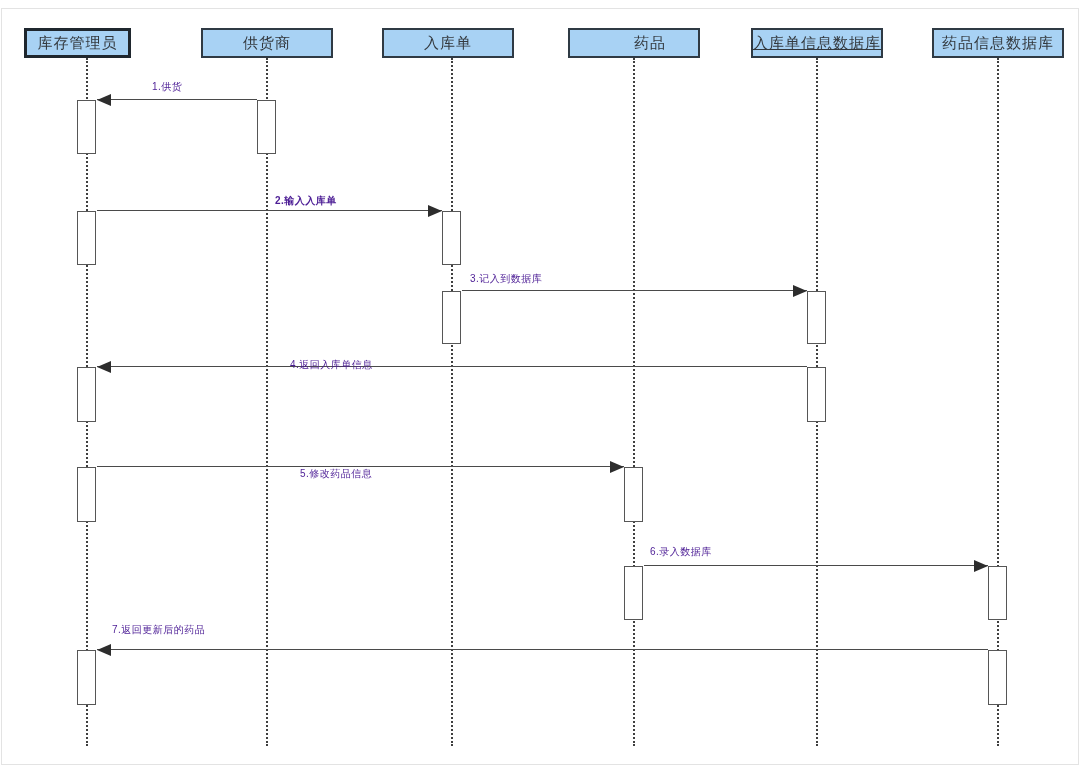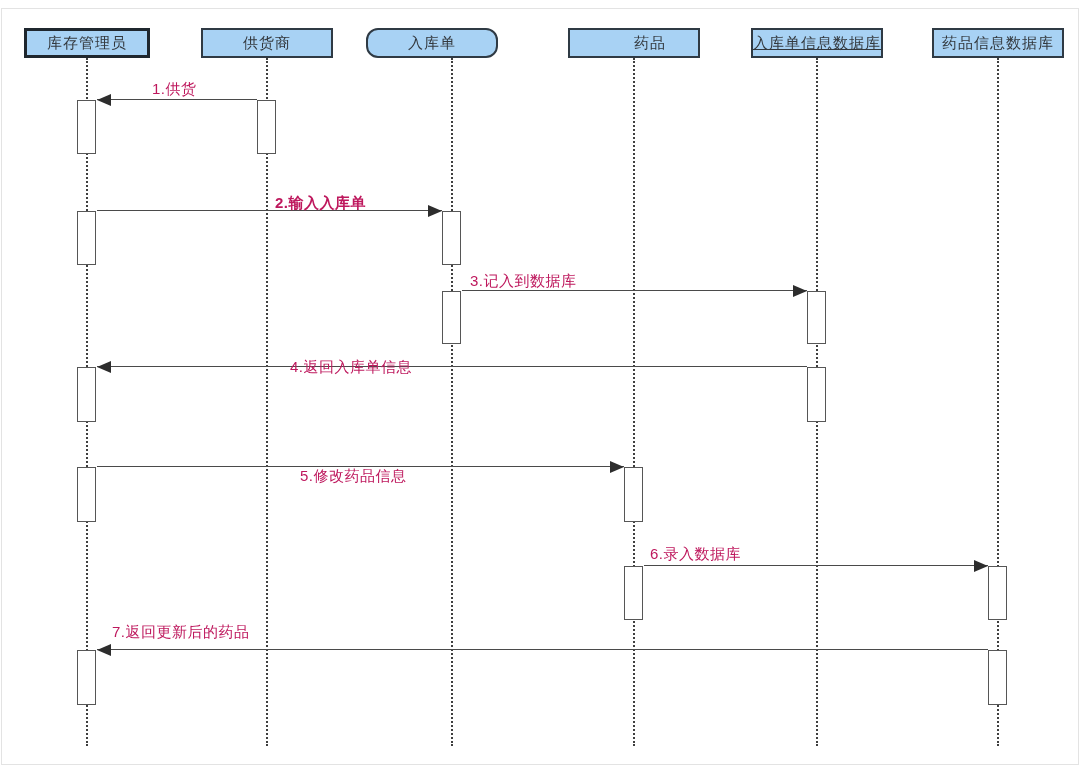--- a/index.html
+++ b/index.html
@@ -3,44 +3,44 @@
 <meta charset="utf-8">
 <style>
   html,body{margin:0;padding:0;background:#ffffff;}
   body{font-family:"Liberation Sans","DejaVu Sans",sans-serif;}
   .canvas{position:relative;width:1080px;height:772px;background:#ffffff;overflow:hidden;}
   .frame{position:absolute;left:1px;right:1px;top:8px;bottom:7px;border:1px solid #e3e3e3;pointer-events:none;}
   .lifeline-dash{position:absolute;width:0;border-left:2px dotted #3f3f3f;}
   .head-box{position:absolute;height:30px;width:132px;background:#a8d2f4;border:2px solid #2f3a44;
             box-sizing:border-box;display:flex;align-items:center;justify-content:center;
             font-size:15px;color:#33383d;letter-spacing:1px;}
-  .head-box.actor{border-width:3px;border-color:#1f272e;width:126px;}
+  .head-box.actor{border-width:3px;border-color:#1f272e;width:107px;}
   .activation{position:absolute;width:19px;background:#ffffff;border:1.5px solid #565656;box-sizing:border-box;}
   .msg-line{position:absolute;height:0;border-top:1.5px solid #4a4a4a;}
   .arrow{position:absolute;width:0;height:0;border-top:6px solid transparent;border-bottom:6px solid transparent;}
   .arrow.right{border-left:14px solid #2d2d2d;}
   .arrow.left{border-right:14px solid #2d2d2d;}
-  .msg-label{position:absolute;font-size:15px;color:#be185d;white-space:nowrap;letter-spacing:0.5px;}
+  .msg-label{position:absolute;font-size:10px;color:#4c1d95;white-space:nowrap;letter-spacing:0.5px;}
 </style>
 </head>
 <body>
 
 <div class="canvas">
   <div class="frame"></div>
   <div id="layer-lifelines">
       <div class="lifeline-dash" style="left: 86px; top: 58px; height: 688px;"></div>
       <div class="head-box actor" style="left: 24px; top: 28px;">
         <span>库存管理员</span>
       </div>
       <div class="lifeline-dash" style="left: 266px; top: 58px; height: 688px;"></div>
       <div class="head-box" style="left: 201px; top: 28px;">
         <span>供货商</span>
       </div>
       <div class="lifeline-dash" style="left: 451px; top: 58px; height: 688px;"></div>
-      <div class="head-box" style="left: 366px; top: 28px; border-radius: 12px;">
+      <div class="head-box" style="left: 382px; top: 28px;">
         <span>入库单</span>
       </div>
       <div class="lifeline-dash" style="left: 633px; top: 58px; height: 688px;"></div>
       <div class="head-box" style="left: 568px; top: 28px; padding-left: 32px;">
         <span>药品</span>
       </div>
       <div class="lifeline-dash" style="left: 816px; top: 58px; height: 688px;"></div>
       <div class="head-box" style="left: 751px; top: 28px; text-decoration: underline;">
         <span>入库单信息数据库</span>
       </div>

